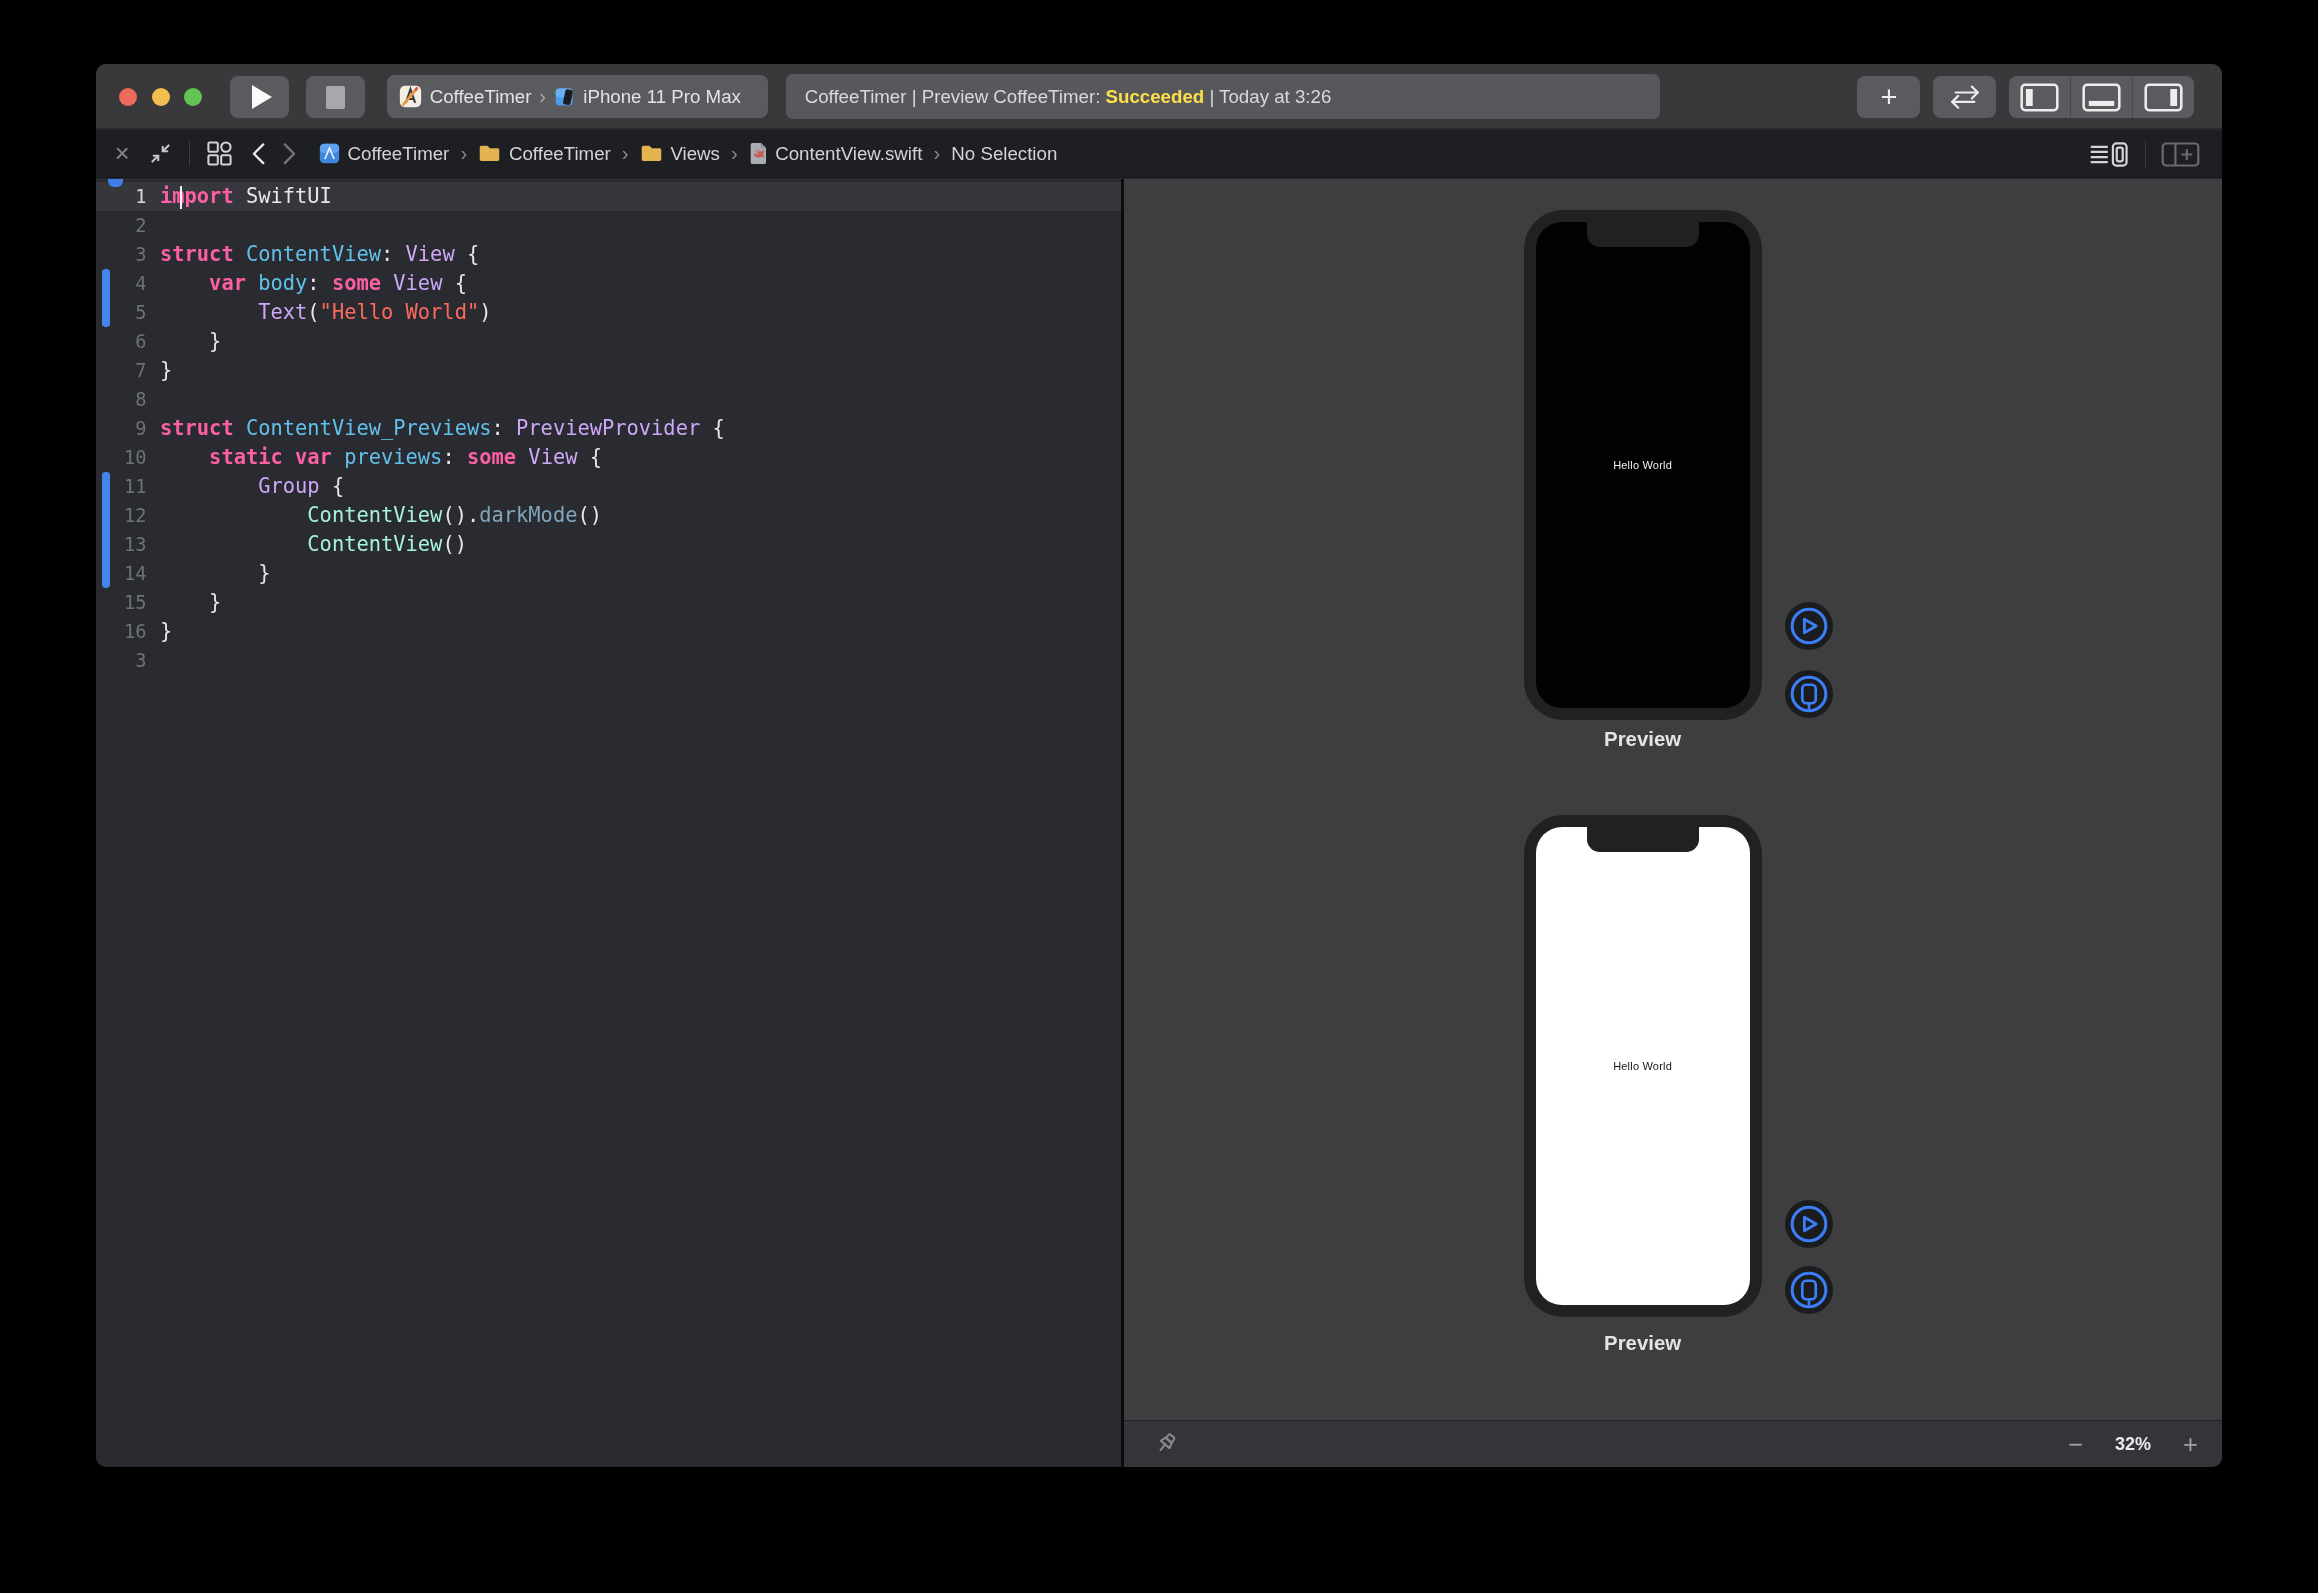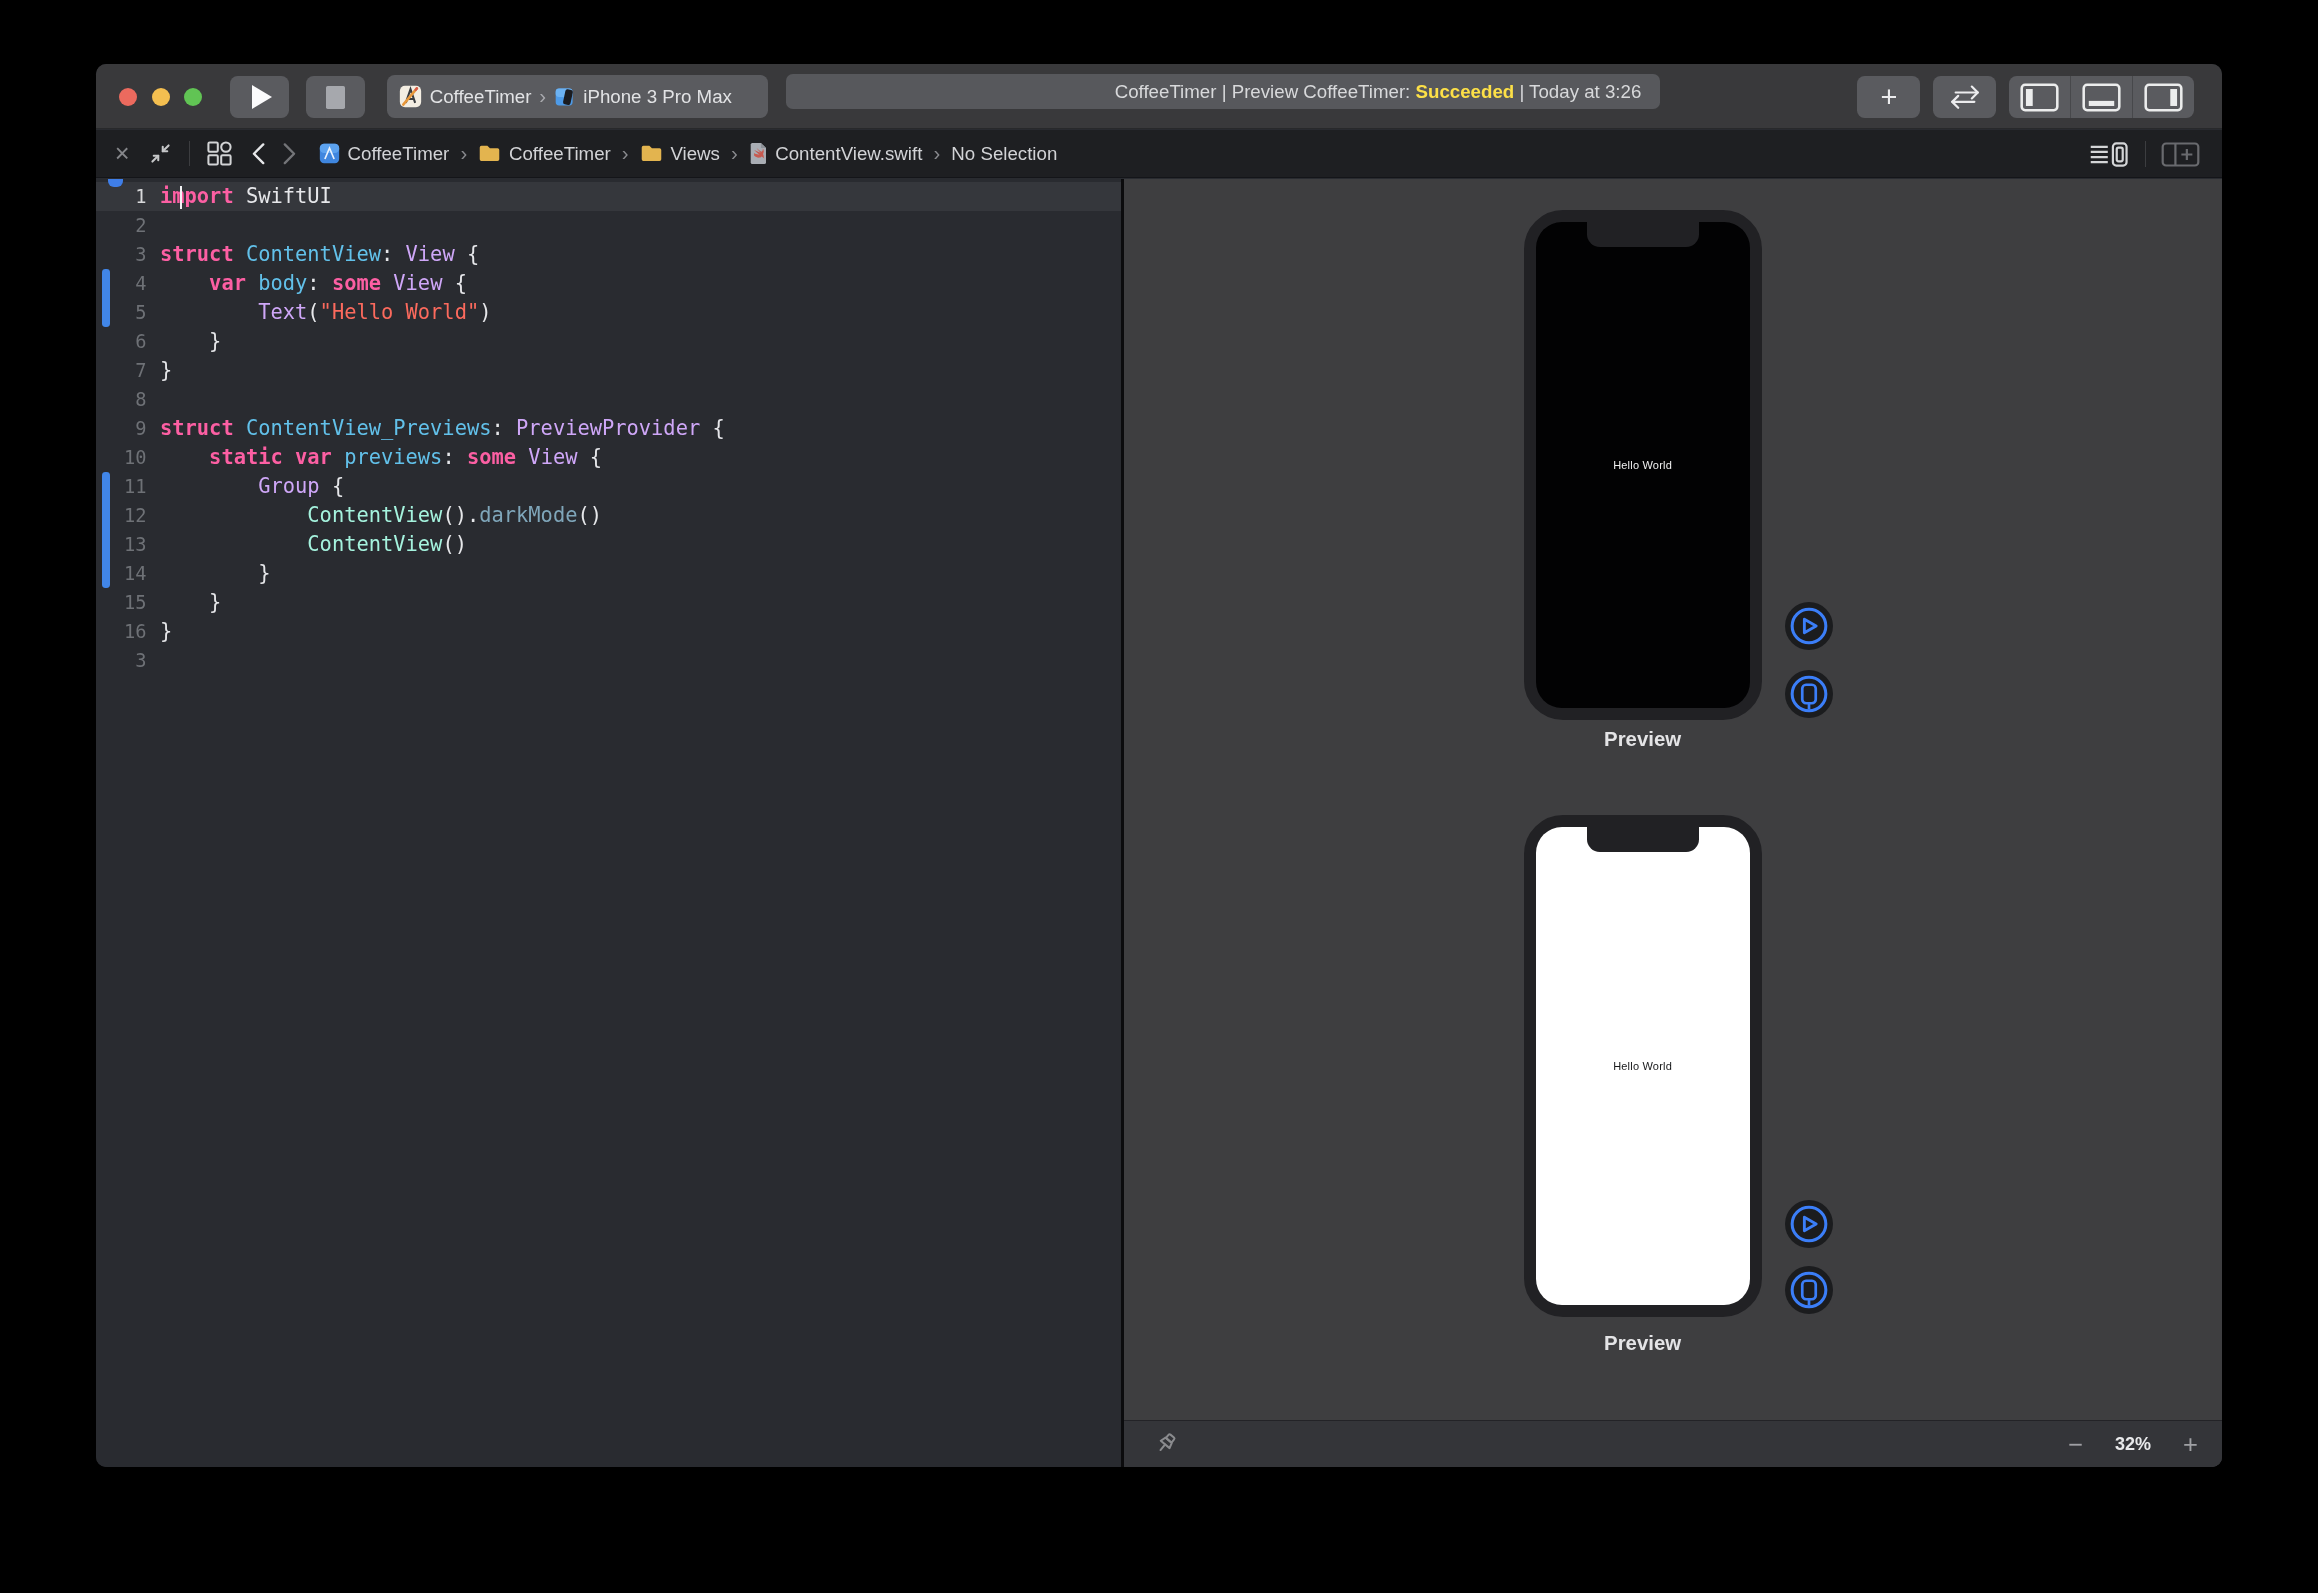--- a/index.html
+++ b/index.html
@@ -22,23 +22,23 @@
   .run-glyph { width:0; height:0; border-left:20.4px solid #fbfbfc; border-top:12px solid transparent;
     border-bottom:12px solid transparent; margin-left:4.3px; }
   .stop-btn { left:210px; width:59px; }
   .stop-glyph { width:19.6px; height:23px; background:#a6a8ad; border-radius:1.7px; }
 
   .scheme { position:absolute; left:291px; top:11px; width:381px; height:43px; background:#5a5b5f;
     border-radius:7.7px; display:flex; align-items:center; padding:0 12px; gap:7.7px;
     color:#e2e3e5; font-size:18.7px; font-weight:500; white-space:nowrap; }
   .crumb-sep { color:#a9aaae; font-size:20.4px; font-weight:400; }
 
-  .status-pill { position:absolute; left:690px; top:10.2px; width:874px; height:35px; background:#57585c;
+  .status-pill { position:absolute; left:690px; top:10.2px; width:874px; height:45px; background:#57585c;
     border-radius:6.8px; display:flex; align-items:center; padding:0 18.7px;
-    color:#d8d9db; font-size:18.7px; white-space:pre;justify-content:flex-end; }
+    color:#d8d9db; font-size:18.7px; white-space:pre; }
   .status-pill b { color:#fde047; }
 
   .tb-right { position:absolute; right:28px; top:12px; display:flex; gap:12.8px; }
   .tb-right .pillbtn { height:42px; background:#5a5b5f; border-radius:7.7px;
     display:flex; align-items:center; justify-content:center; }
   .plus-btn { width:63px; color:#ececee; font-size:29px; font-weight:300; }
   .editorswap-btn { width:63px; }
   .pane-group { display:flex; width:185px; overflow:hidden; border-radius:7.7px; }
   .pane-btn { flex:1; height:42px; background:#5a5b5f; display:flex; align-items:center;
     justify-content:center; border-right:0.9px solid #47484b; }
@@ -141,21 +141,21 @@
         <line x1="5" y1="23" x2="21" y2="4" stroke="#e8973a" stroke-width="3" stroke-linecap="round"></line>
         <line x1="19.6" y1="5.6" x2="21" y2="4" stroke="#d8584a" stroke-width="3" stroke-linecap="round"></line>
       </svg>
       <span>CoffeeTimer</span>
       <span class="crumb-sep">›</span>
       <svg width="22" height="22" viewBox="0 0 26 26">
         <rect x="2" y="3" width="20" height="20" rx="4" fill="#4e9be8"></rect>
         <rect x="2" y="3" width="20" height="10" rx="4" fill="#6cb2f2"></rect>
         <rect x="12" y="4" width="9" height="18" rx="2.5" fill="#1b1c20" transform="rotate(12 16 13)"></rect>
       </svg>
-      <span>iPhone 3 Pro Max</span>
+      <span>iPhone 11 Pro Max</span>
     </div>
 
     <div class="status-pill"><span>CoffeeTimer | Preview CoffeeTimer: </span><b>Succeeded</b><span> | Today at 3:26</span></div>
 
     <div class="tb-right">
       <div class="pillbtn plus-btn">
         <span>+</span>
       </div>
       <div class="pillbtn editorswap-btn">
         <svg width="36" height="25.5" viewBox="0 0 42 30">

